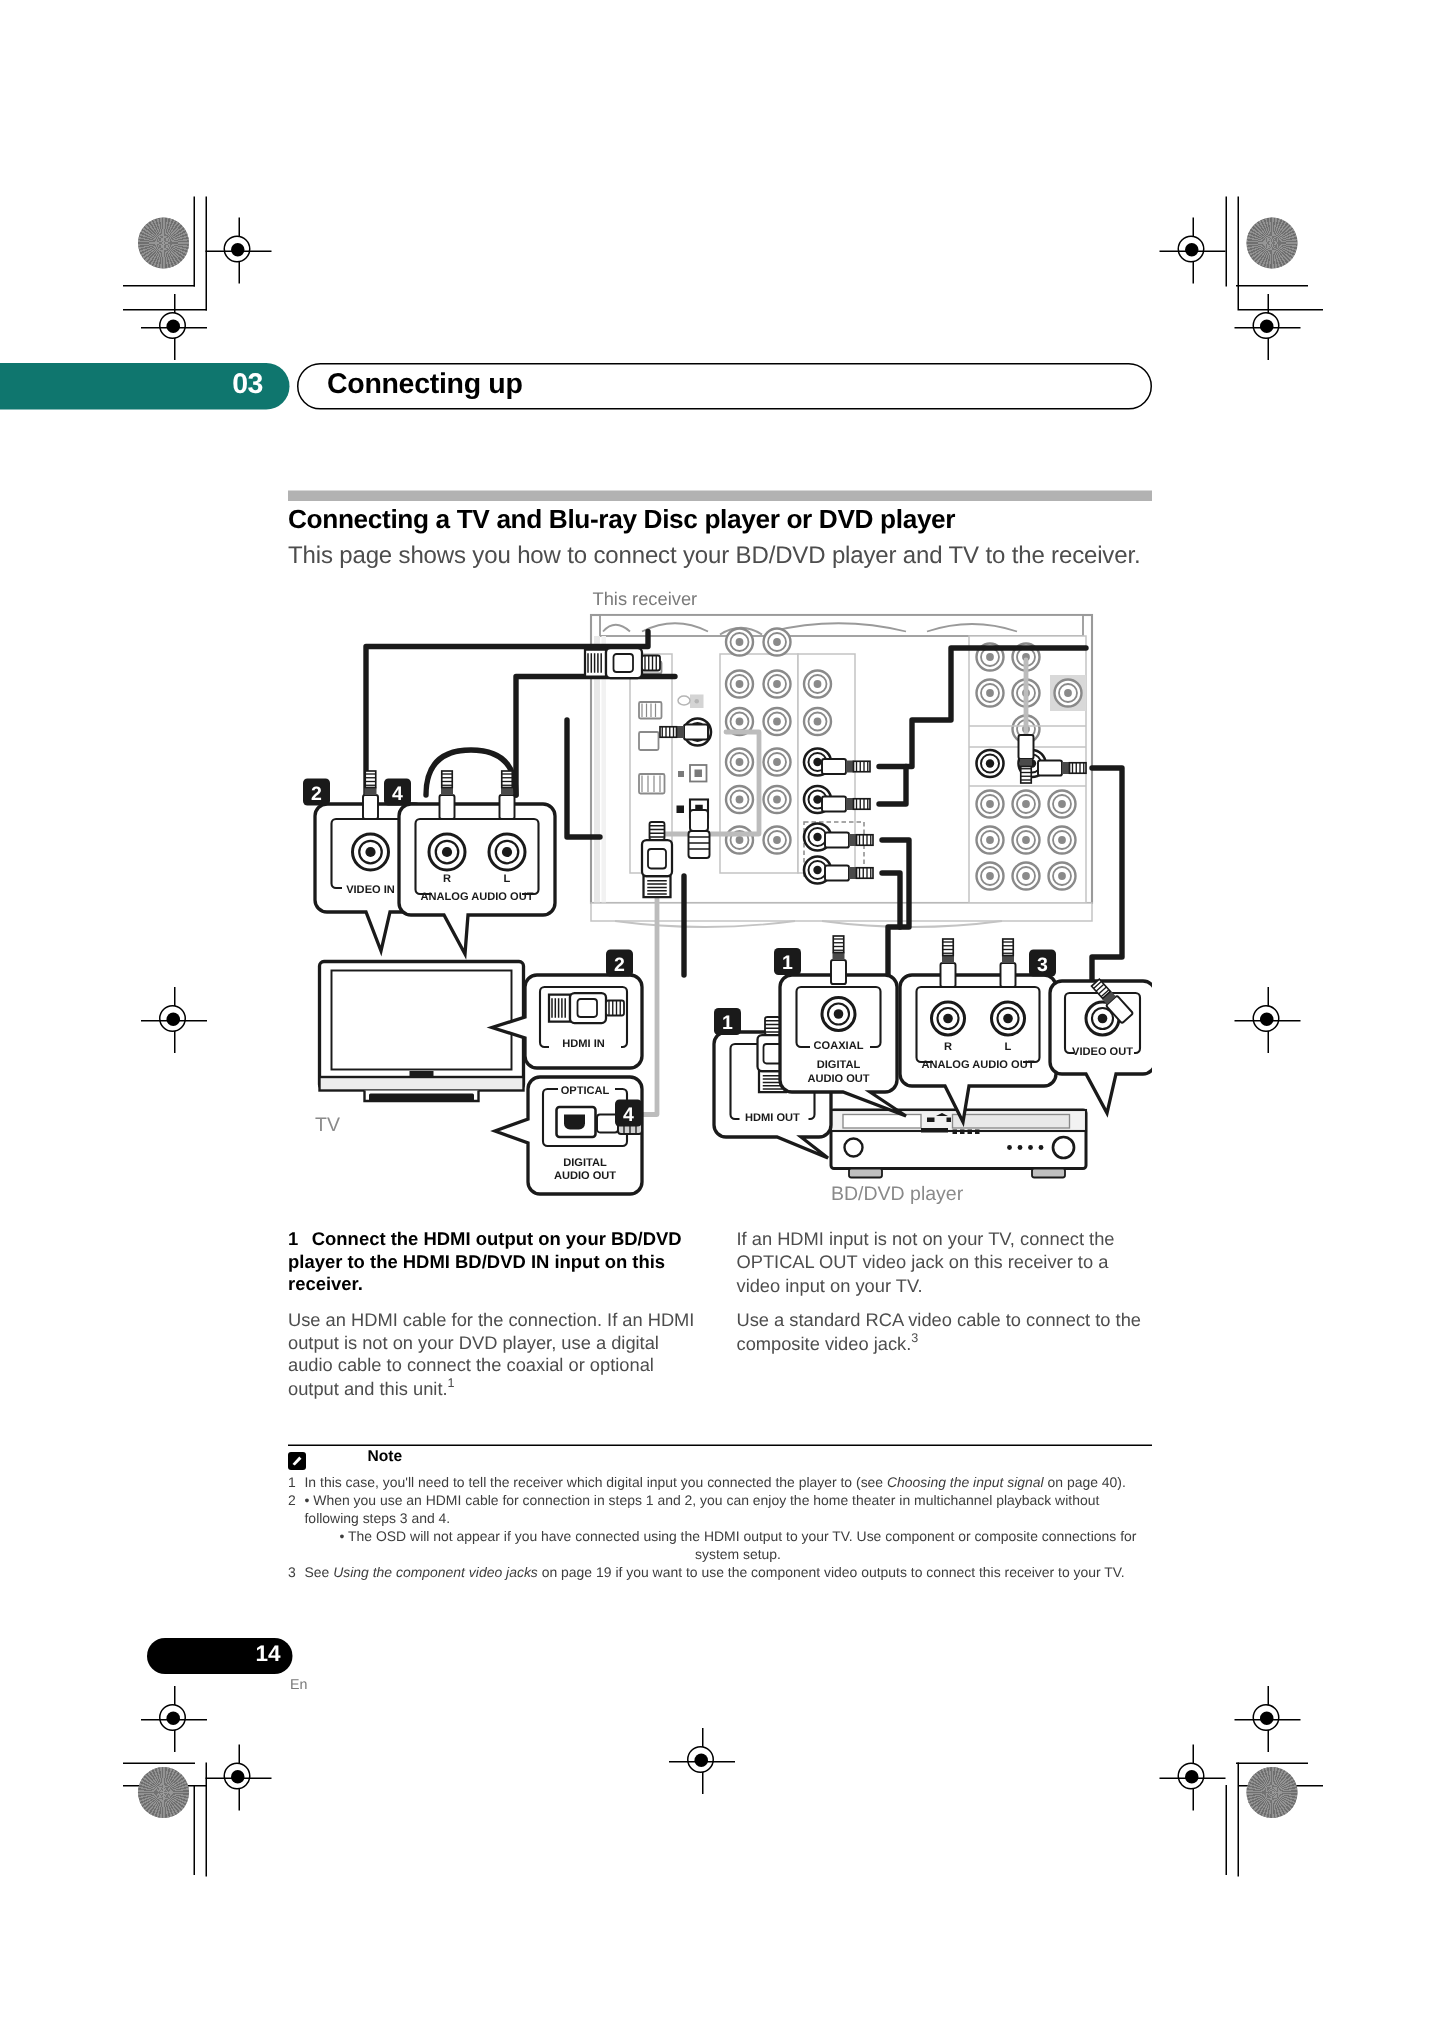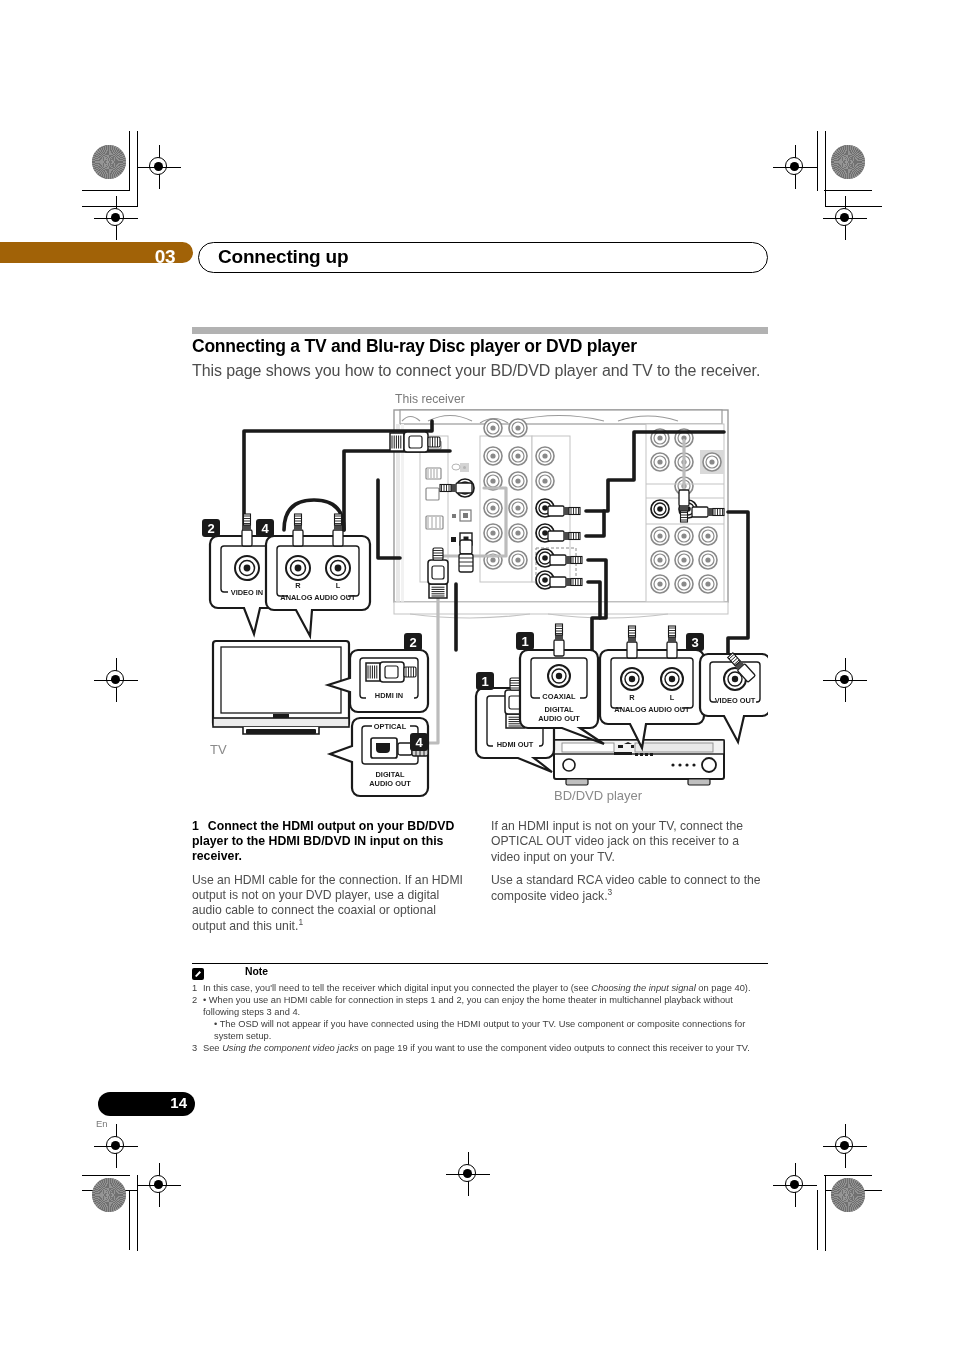--- a/index.html
+++ b/index.html
@@ -18,22 +18,22 @@
     background:radial-gradient(circle,#9b9b9b 0%,#7d7d7d 40%,#6e6e6e 100%);
   }
   .starmark::after{content:"";position:absolute;left:0;top:0;right:0;bottom:0;border-radius:50%;
     background:repeating-conic-gradient(#9a9a9a 0deg 4deg,#6b6b6b 4deg 8deg);opacity:.75;}
   .cropline{position:absolute;background:#000;}
   .cropline.h{height:1px;}
   .cropline.v{width:1px;}
 
   
   .chapter-tab{
-    position:absolute;left:0px;top:242px;width:193px;height:21px;
-    background:#a16207;border-radius:0 16px 16px 0;
+    position:absolute;left:0px;top:242px;width:193px;height:31px;
+    background:#0f766e;border-radius:0 16px 16px 0;
   }
   .chapter-num{
     position:absolute;right:18px;top:4px;color:#fff;font-weight:bold;font-size:19px;
     letter-spacing:-0.5px;
   }
   .chapter-pill{
     position:absolute;left:198px;top:242px;width:570px;height:31px;
     border:1.6px solid #000;border-radius:16px;box-sizing:border-box;
   }
   .chapter-title{
@@ -61,27 +61,27 @@
 
   
   .note-rule{position:absolute;left:192px;top:963px;width:576px;height:1px;background:#000;}
   .note-badge{position:absolute;left:192px;top:968px;width:12px;height:12px;background:#000;border-radius:2px;}
   .note-badge svg{position:absolute;left:2px;top:2px;}
   .note-title{position:absolute;left:209px;top:966px;font-size:10.4px;font-weight:bold;color:#000;padding-left:36px;}
   .notes{position:absolute;left:192px;top:982px;width:578px;font-size:9.3px;line-height:12.1px;color:#3d3d3d;}
   .notes .row{display:flex;margin-bottom:0px;}
   .notes .num{width:11px;flex:0 0 11px;}
   .notes .txt{flex:1;}
-  .notes .sub{padding-left:11px;}
+  .notes .sub{padding-left:11px;text-align:center;}
   .notes em{}
 
   
   .pagebadge{position:absolute;left:98px;top:1092px;width:97px;height:24px;background:#000;border-radius:12px;}
   .pagenum{position:absolute;left:98px;top:1094px;width:89px;text-align:right;color:#fff;font-weight:bold;font-size:15px;}
-  .pagelang{position:absolute;left:96px;top:1118px;width:97px;text-align:left;color:#7a7a7a;font-size:9.5px;}
+  .pagelang{position:absolute;left:108px;top:1118px;width:97px;text-align:right;color:#7a7a7a;font-size:9.5px;}
 </style>
 </head>
 <body>
 
 <div class="cropline v" style="left:129px;top:131px;height:60px;"></div>
 <div class="cropline v" style="left:137px;top:131px;height:76px;"></div>
 <div class="cropline h" style="left:82px;top:190px;width:48px;"></div>
 <div class="cropline h" style="left:82px;top:206px;width:56px;"></div>
 <div class="starmark" style="left:92px;top:145px;"></div>
 <div class="regmark" style="left:146px;top:154px;">

